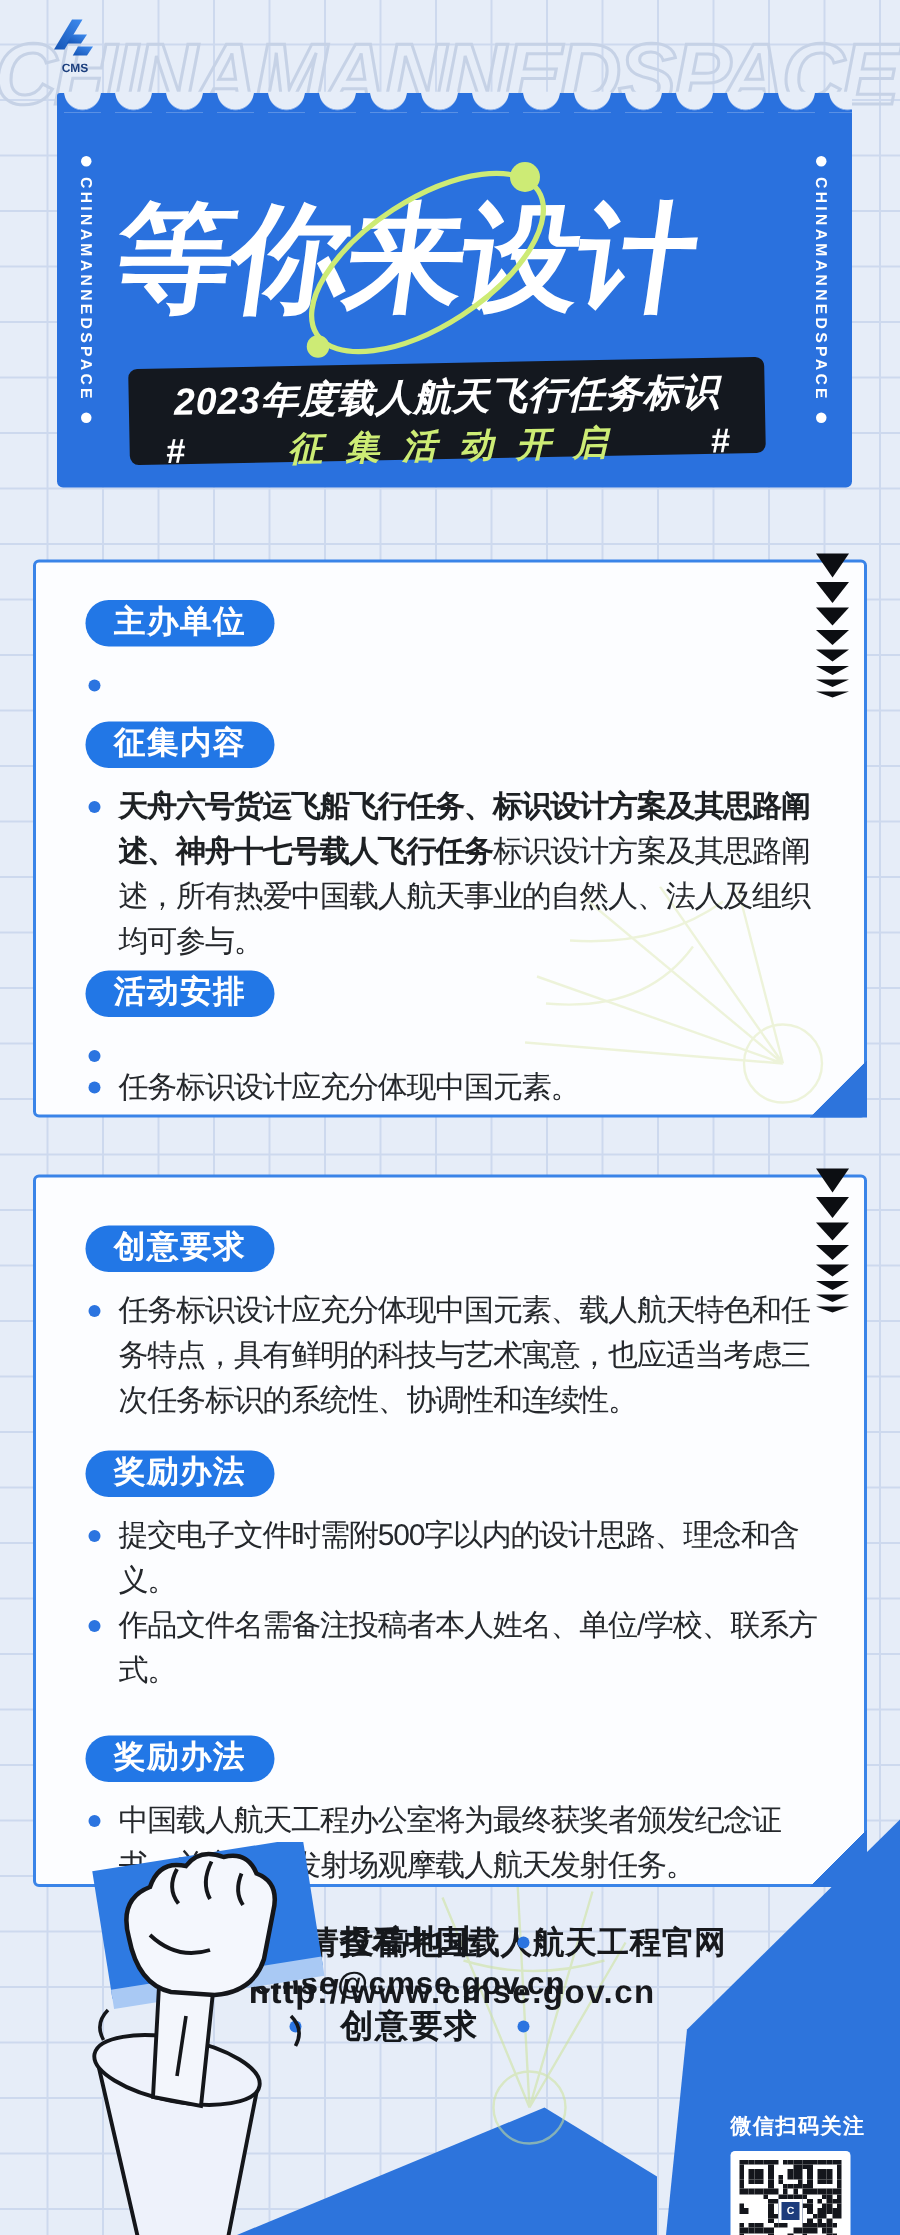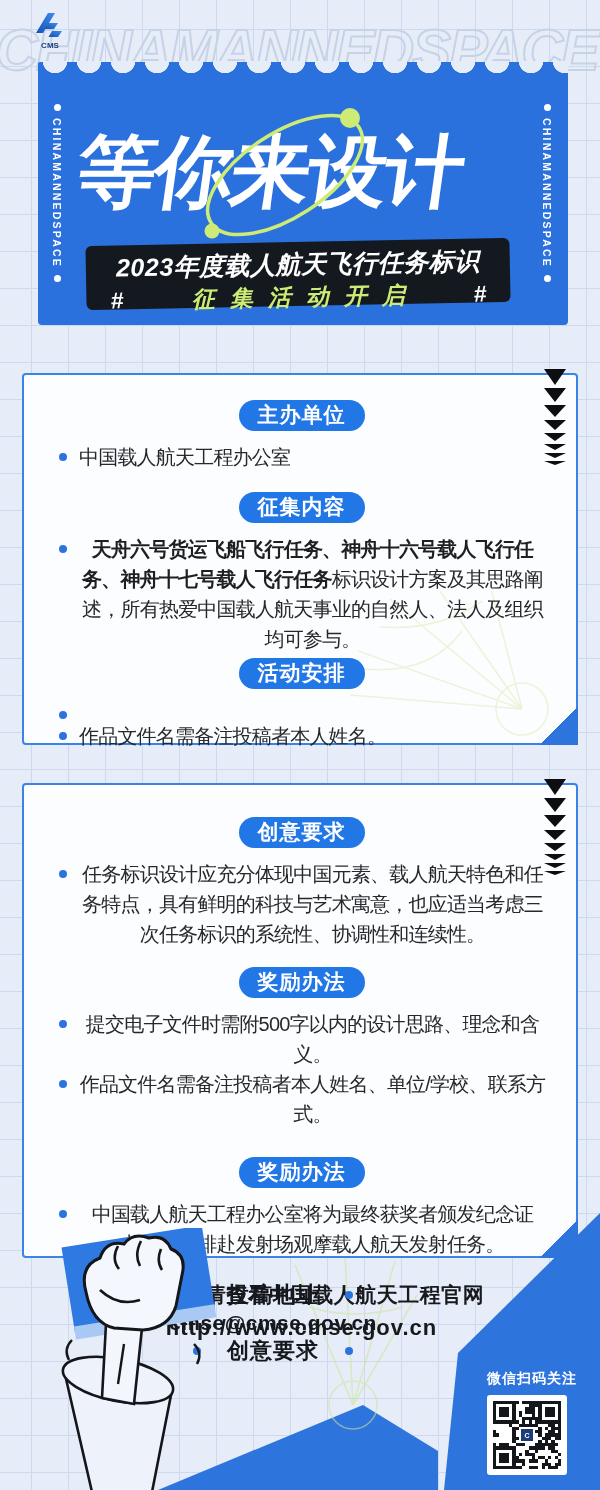--- a/index.html
+++ b/index.html
@@ -39,36 +39,36 @@
     background:linear-gradient(135deg,rgba(0,0,0,0) 49.5%,#2d74dc 50%);}
   .arrows{position:absolute;top:-6px;right:10px;display:flex;flex-direction:column;align-items:center;z-index:5;}
   .arrows i{display:block;width:0;height:0;border-left:11px solid transparent;border-right:11px solid transparent;margin-bottom:3px;}
   .card-pad{position:relative;padding:25px 30px 0 33px;z-index:2;}
   .pill{display:inline-block;background:#2277e6;color:#fff;font-weight:bold;font-size:21px;
     line-height:30px;padding:0 19px 1px 19px;border-radius:16px 16px 16px 16px;letter-spacing:1px;}
   .bullet{display:flex;margin-top:11px;}
   .bdot{flex:0 0 8px;width:8px;height:8px;border-radius:50%;background:#2b74e0;margin:11px 12px 0 2px;}
   .btext{font-size:20px;line-height:30px;color:#25282c;letter-spacing:-0.8px;}
   .btext b{font-weight:bold;color:#1d2023;}
-  .sec{margin-top:20px;text-align:center;}
+  .sec{margin-top:20px;}
   .sec:first-child{margin-top:0;}
   .card-footer{ text-align:center;font-weight:bold;color:#17191d;}
   .cf1{margin-top:22px;font-size:21px;letter-spacing:0.5px;}
   .cf2{margin-top:6px;font-size:22px;letter-spacing:1px;}
   .deco-shuttle{position:absolute;pointer-events:none;}
   
   .mountains{position:absolute;left:0;top:1205px;z-index:1;}
   .fist{position:absolute;left:48px;top:1228px;z-index:4;}
   .contact{position:absolute;left:118px;top:1281px;width:310px;text-align:center;z-index:3;color:#15181c;}
   .c-row{display:flex;align-items:center;justify-content:center;gap:26px;height:28px;}
   .c-label{font-size:22px;font-weight:bold;letter-spacing:1px;}
   .c-dot{width:8px;height:8px;border-radius:50%;background:#2b74e0;}
   .c-val{font-size:21px;font-weight:bold;height:28px;line-height:28px;letter-spacing:0.5px;}
   .qr-block{position:absolute;left:487px;top:1370px;z-index:4;width:84px;}
-  .qr-caption{color:#fff;font-size:14px;font-weight:bold;margin-bottom:7px;letter-spacing:1px;white-space:nowrap;}
+  .qr-caption{color:#fff;font-size:14px;font-weight:bold;margin-bottom:7px;letter-spacing:1px;white-space:nowrap;margin-top:39px;}
   .qr-box{width:80px;height:80px;background:#fff;border-radius:3px;padding:6px;position:relative;}
   .qr-grid{display:grid;grid-template-columns:repeat(21,1fr);grid-template-rows:repeat(21,1fr);width:68px;height:68px;background:#fff;}
   .qc{background:transparent;}
   .qc.on{background:#14161c;}
   .qr-center{position:absolute;left:32px;top:32px;width:16px;height:16px;background:#1d3c7c;border:2px solid #fff;
     color:#fff;font-size:7px;font-weight:bold;display:flex;align-items:center;justify-content:center;}
 </style>
 </head>
 <body>
 
@@ -141,38 +141,37 @@
         <circle cx="172" cy="118" r="26"></circle>
         <path d="M172 118 L40 8 M172 118 L90 0 M172 118 L140 -6 M172 118 L8 60 M172 118 L0 104"></path>
         <path d="M30 36 Q90 40 132 10 M14 78 Q80 84 112 40"></path>
       </g>
     </svg>
     <div class="card-pad">
       <div class="sec">
         <span class="pill">主办单位</span>
         <div class="bullet">
           <span class="bdot"></span>
-          <span class="btext">中国载人航天工程办公室</span>
         </div>
       </div>
       <div class="sec">
         <span class="pill">征集内容</span>
         <div class="bullet">
           <span class="bdot"></span>
-          <span class="btext"><b>天舟六号货运飞船飞行任务、神舟十六号载人飞行任务、神舟十七号载人飞行任务</b><span>标识设计方案及其思路阐述，所有热爱中国载人航天事业的自然人、法人及组织均可参与。</span></span>
+          <span class="btext"><b>天舟六号货运飞船飞行任务、标识设计方案及其思路阐述、神舟十七号载人飞行任务</b><span>标识设计方案及其思路阐述，所有热爱中国载人航天事业的自然人、法人及组织均可参与。</span></span>
         </div>
       </div>
       <div class="sec" style="margin-top:4px;">
         <span class="pill">活动安排</span>
         <div class="bullet">
           <span class="bdot"></span>
         </div>
         <div class="bullet" style="margin-top:2px">
           <span class="bdot"></span>
-          <span class="btext">作品文件名需备注投稿者本人姓名。</span>
+          <span class="btext">任务标识设计应充分体现中国元素。</span>
         </div>
       </div>
     </div>
     <div class="fold"></div>
   </div>
 
   <div class="card" id="card2">
     <div class="arrows">
       <i style="border-top:16px solid #0c0e12"></i>
         <i style="border-top:14px solid #0c0e12"></i>

